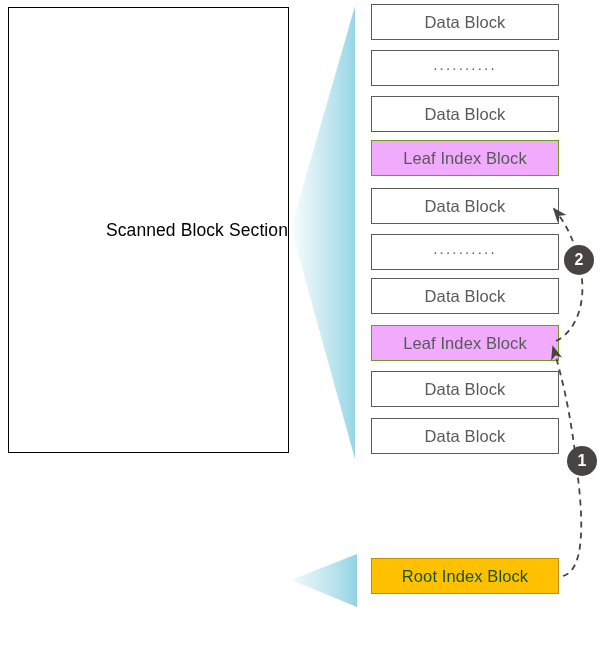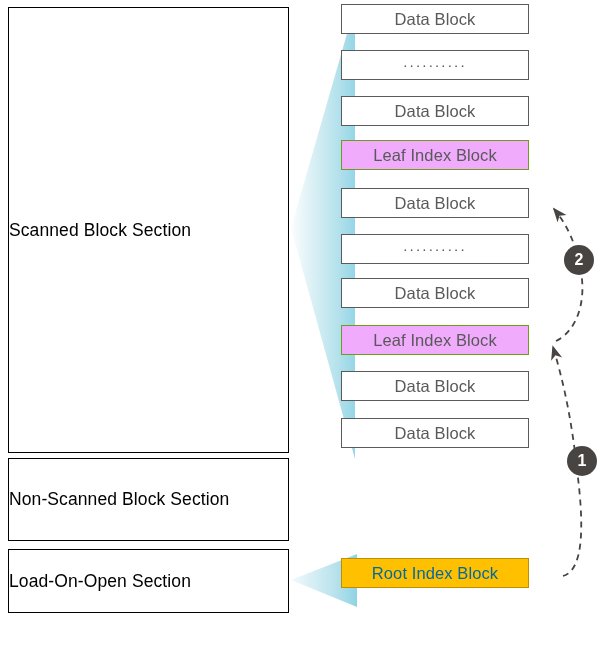--- a/index.html
+++ b/index.html
@@ -19,55 +19,55 @@
   }
 
   
   .section-box {
     position: absolute;
     box-sizing: border-box;
     border: 1.5px solid #000000;
     background: #ffffff;
     display: flex;
     align-items: center;
-    justify-content: flex-start;
+    justify-content: flex-end;
     color: #000000;
     font-size: 17.5px;
     letter-spacing: 0.1px;
   }
   #sec-scanned      { left: 8px;  top: 7px;   width: 281px; height: 446px; }
   #sec-nonscanned   { left: 8px;  top: 458px; width: 281px; height: 83px;  }
   #sec-loadonopen   { left: 8px;  top: 549px; width: 281px; height: 64px;  }
   #sec-trailer      { left: 8px;  top: 621px; width: 281px; height: 32px;  }
 
   
   .block {
     position: absolute;
-    left: 341px;
+    left: 371px;
     width: 188px;
-    height: 30px;
+    height: 36px;
     box-sizing: border-box;
     border: 1.2px solid #5b5b5b;
     background: #ffffff;
     display: flex;
     align-items: center;
     justify-content: center;
     color: #595959;
     font-size: 16.5px;
     letter-spacing: 0.1px;
     text-align: right;
   }
   .block.green {
     background: #f0abfc;
     border-color: #6f9c1c;
   }
   .block.orange {
     background: #FFC000;
     border-color: #bf8f00;
-    color: #0369a1;
+    color: #14532d;
   }
   .block.ellipsis {
     letter-spacing: 2.2px;
     font-size: 15px;
     color: #595959;
   }
   .block .dots {
     display: inline-block;
     transform: translateY(-4px);
     font-size: 15px;
@@ -122,26 +122,20 @@
     </defs>
 
     <polygon points="355,6 355,459 291,228" fill="url(#wedgeGradV)"></polygon>
 
     <polygon points="357,554 357,607 291,580" fill="url(#wedgeGradH)"></polygon>
   </svg>
 
   <div class="section-box" id="sec-scanned">
     <span>Scanned Block Section</span>
   </div>
-  <div class="section-box" id="sec-nonscanned">
-    <span>Non-Scanned Block Section</span>
-  </div>
-  <div class="section-box" id="sec-loadonopen">
-    <span>Load-On-Open Section</span>
-  </div>
 
   <div class="block" style="top:4px;">
     <span>Data Block</span>
   </div>
   <div class="block ellipsis" style="top:50px;">
     <span class="dots">..........</span>
   </div>
   <div class="block" style="top:96px;">
     <span>Data Block</span>
   </div>

